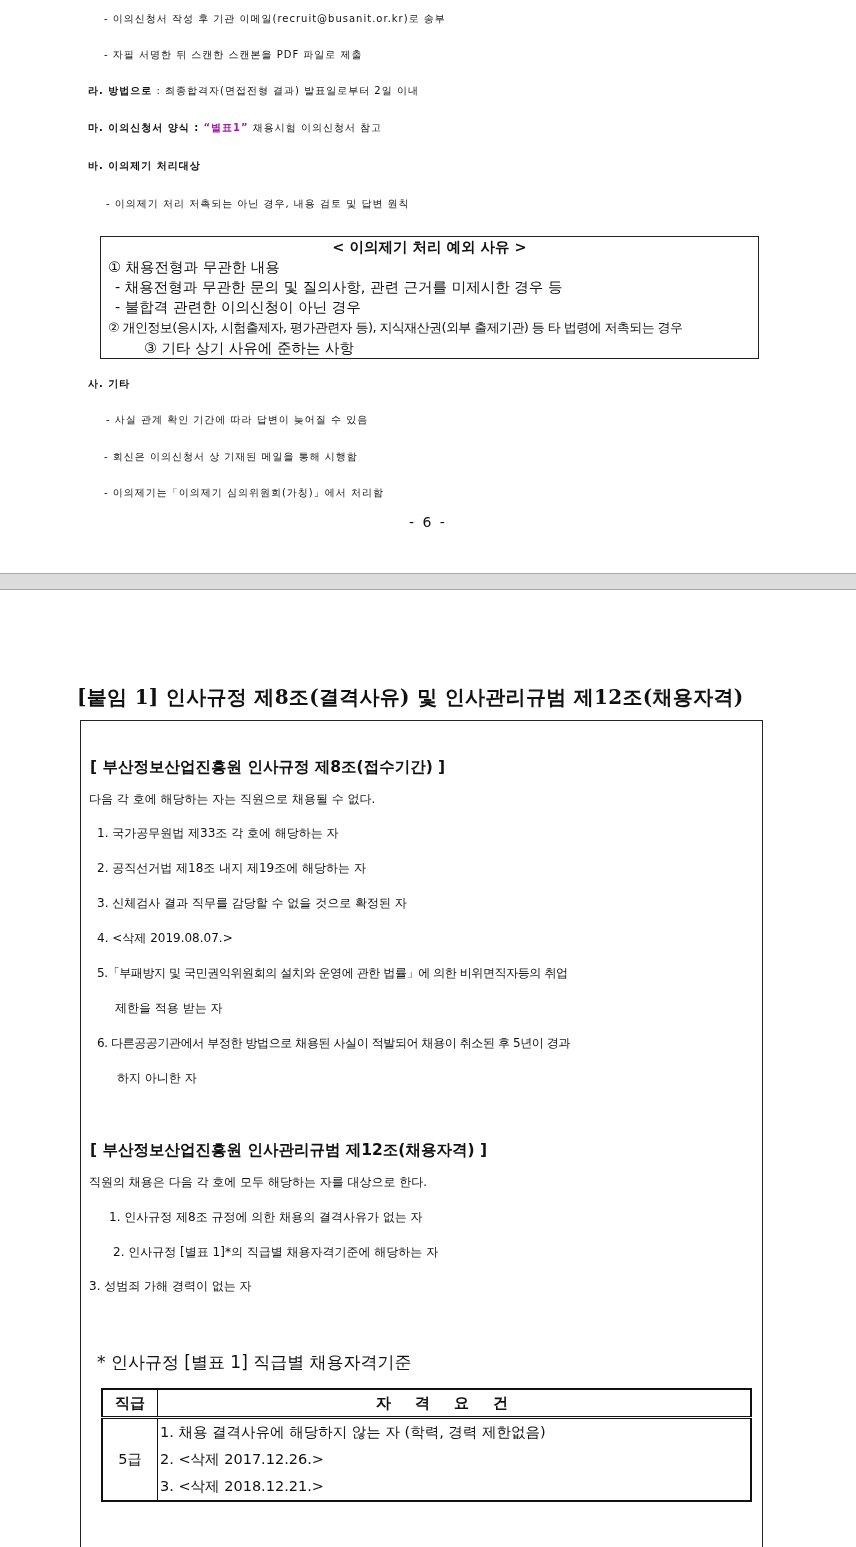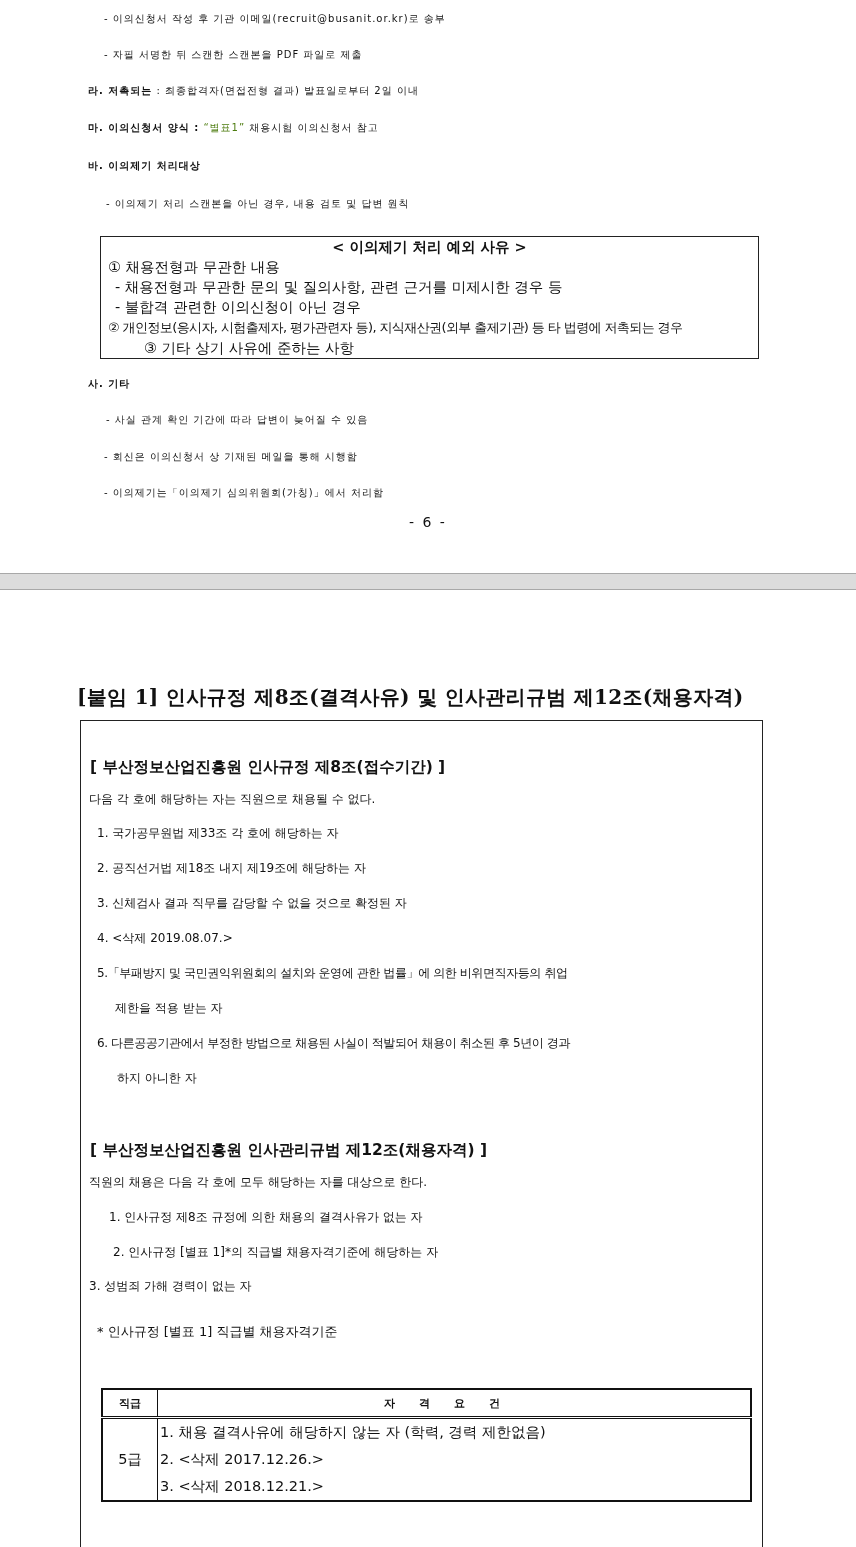--- a/index.html
+++ b/index.html
@@ -1,58 +1,58 @@
 <!DOCTYPE html>
 <html><head>
   <meta charset="utf-8">
   <style>
     html, body { margin: 0; padding: 0; background: #ffffff; }
     body { width: 856px; height: 1547px; position: relative; overflow: hidden;
            font-family: "DejaVu Sans", "Liberation Sans", sans-serif; color: #111; }
     .abs { position: absolute; white-space: nowrap; }
     .p1-line { font-size: 10px; letter-spacing: 1px; text-align: right; }
     .bold { font-weight: bold; }
-    .blue { color: #4d7c0f; font-weight: normal; }
+    .blue { color: #a21caf; font-weight: bold; }
     .exc-box { position: absolute; left: 100px; top: 236px; width: 659px; height: 123px;
                border: 1.5px solid #222; box-sizing: border-box; font-size: 14.5px; }
     .exc-box .row { position: absolute; white-space: nowrap; left: 7px; }
     .page-num { font-size: 14px; letter-spacing: 2px; }
     .sep { position: absolute; left: 0; top: 573px; width: 856px; height: 17px;
            background: #dcdcdc; border-top: 1px solid #a8a8a8; border-bottom: 1px solid #a8a8a8; box-sizing: border-box; }
     .att-title { font-family: "DejaVu Serif", "Liberation Serif", serif; font-size: 20px; font-weight: bold; letter-spacing: 0.3px; }
     .att-box { position: absolute; left: 80px; top: 720px; width: 683px; height: 840px;
                border: 1.5px solid #222; box-sizing: border-box; }
     .att-box .ln { position: absolute; white-space: nowrap; font-size: 12px; }
     .att-box .hd { font-weight: bold; font-size: 15.5px; }
     table.qual { position: absolute; left: 20px; top: 667px; width: 651px; border-collapse: collapse;
                  font-size: 14.5px; border: 2px solid #111; }
-    table.qual th { border-bottom: 3px double #111; height: 24px; font-weight: bold; font-size: 11px; }
+    table.qual th { border-bottom: 3px double #111; height: 24px; font-weight: bold; font-size: 15px; }
     table.qual th.c1, table.qual td.c1 { width: 52px; border-right: 1px solid #111; text-align: center; }
     table.qual td.c2 { padding: 0 0 0 2px; }
     table.qual td .item { height: 27px; line-height: 27px; border-bottom: 0; }
     .spaced { letter-spacing: 24px; }
   </style>
 </head>
 <body>
 
 <div>
   <div class="abs p1-line" style="left:104px; top:12px;">- 이의신청서 작성 후 기관 이메일(recruit@busanit.or.kr)로 송부</div>
   <div class="abs p1-line" style="left:104px; top:48px;">- 자필 서명한 뒤 스캔한 스캔본을 PDF 파일로 제출</div>
 
   <div class="abs p1-line" style="left:88px; top:84px;">
-    <span class="bold">라. 저촉되는</span><span> : 최종합격자(면접전형 결과) 발표일로부터 2일 이내</span>
+    <span class="bold">라. 방법으로</span><span> : 최종합격자(면접전형 결과) 발표일로부터 2일 이내</span>
   </div>
 
   <div class="abs p1-line" style="left:88px; top:121px;">
     <span class="bold">마. 이의신청서 양식 :</span>
     <span class="blue">“별표1”</span><span> 채용시험 이의신청서 참고</span>
   </div>
 
   <div class="abs p1-line bold" style="left:88px; top:159px;">바. 이의제기 처리대상</div>
-  <div class="abs p1-line" style="left:106px; top:197px;">- 이의제기 처리 스캔본을 아닌 경우, 내용 검토 및 답변 원칙</div>
+  <div class="abs p1-line" style="left:106px; top:197px;">- 이의제기 처리 저촉되는 아닌 경우, 내용 검토 및 답변 원칙</div>
 
   <div class="exc-box">
     <div class="row bold" style="left:0; width:100%; text-align:center; top:1px;">&lt; 이의제기 처리 예외 사유 &gt;</div>
     <div class="row" style="top:21px;">① 채용전형과 무관한 내용</div>
     <div class="row" style="top:41px; left:14px;">  - 채용전형과 무관한 문의 및 질의사항, 관련 근거를 미제시한 경우 등</div>
     <div class="row" style="top:61px; left:14px;">  - 불합격 관련한 이의신청이 아닌 경우</div>
     <div class="row" style="top:82px; font-size:13px; letter-spacing:-0.6px;">② 개인정보(응시자, 시험출제자, 평가관련자 등), 지식재산권(외부 출제기관) 등 타 법령에 저촉되는 경우</div>
     <div class="row" style="top:102px;margin-left:36px;">③ 기타 상기 사유에 준하는 사항</div>
   </div>
 
@@ -80,21 +80,21 @@
     <div class="ln" style="left:34px; top:279px;">제한을 적용 받는 자</div>
     <div class="ln" style="left:16px; top:314px; letter-spacing:-0.4px;">6. 다른공공기관에서 부정한 방법으로 채용된 사실이 적발되어 채용이 취소된 후 5년이 경과</div>
     <div class="ln" style="left:36px; top:349px;">하지 아니한 자</div>
 
     <div class="ln hd" style="left:9px; top:419px;">[ 부산정보산업진흥원 인사관리규범 제12조(채용자격) ]</div>
     <div class="ln" style="left:8px; top:453px;">직원의 채용은 다음 각 호에 모두 해당하는 자를 대상으로 한다.</div>
     <div class="ln" style="left:8px; top:488px;margin-left:20px;">1. 인사규정 제8조 규정에 의한 채용의 결격사유가 없는 자</div>
     <div class="ln" style="left:8px; top:523px;margin-left:24px;">2. 인사규정 [별표 1]*의 직급별 채용자격기준에 해당하는 자</div>
     <div class="ln" style="left:8px; top:557px;">3. 성범죄 가해 경력이 없는 자</div>
 
-    <div class="ln" style="left:16px; top:602px; font-size:13px;">* 인사규정 [별표 1] 직급별 채용자격기준</div>
+    <div class="ln" style="left:16px; top:630px; font-size:17px;">* 인사규정 [별표 1] 직급별 채용자격기준</div>
 
     <table class="qual">
       <thead>
         <tr>
           <th class="c1">직급</th>
           <th><span class="spaced">자격요건</span></th>
         </tr>
       </thead>
       <tbody>
         <tr>

